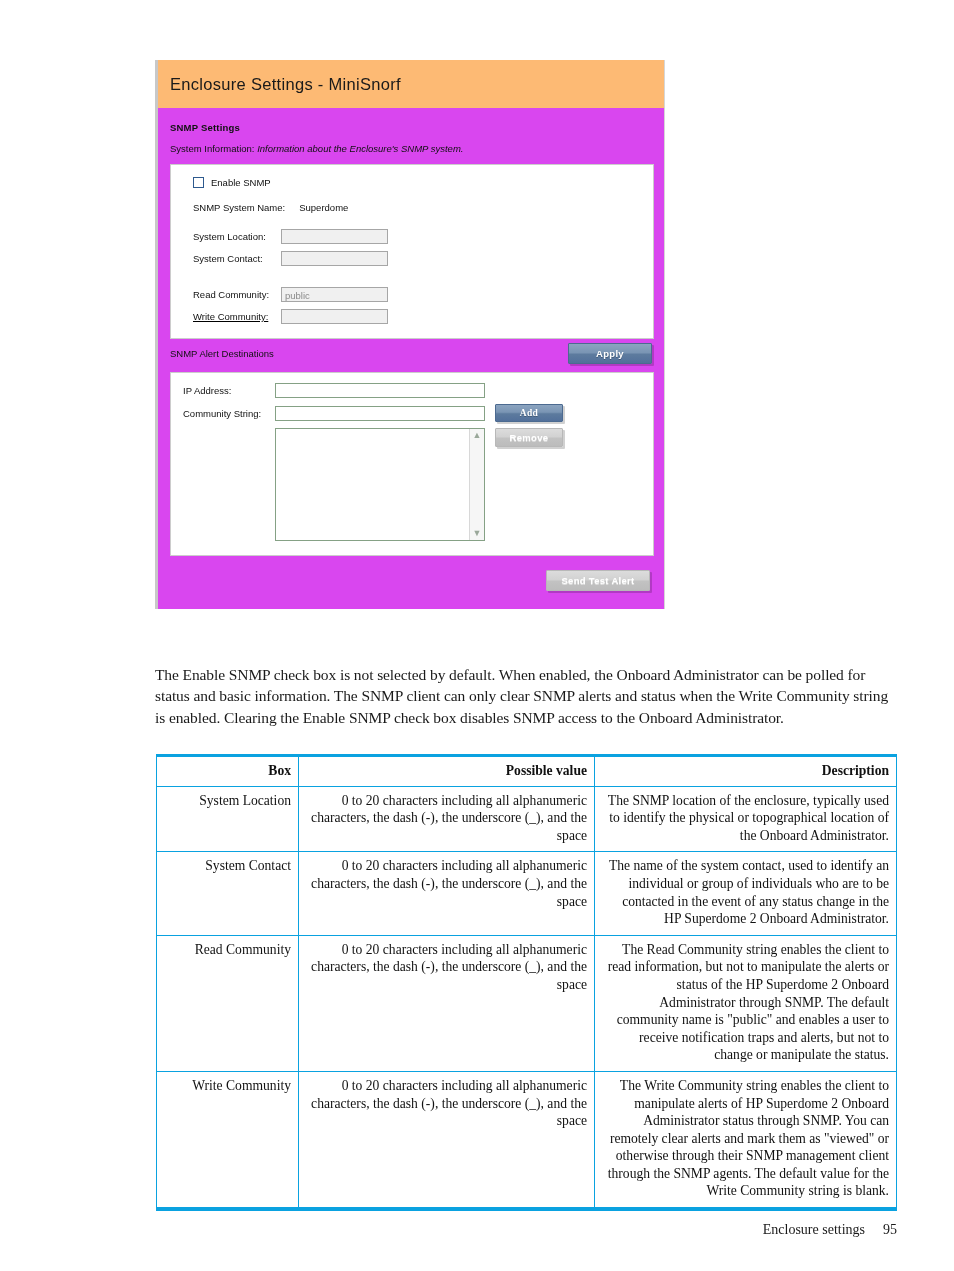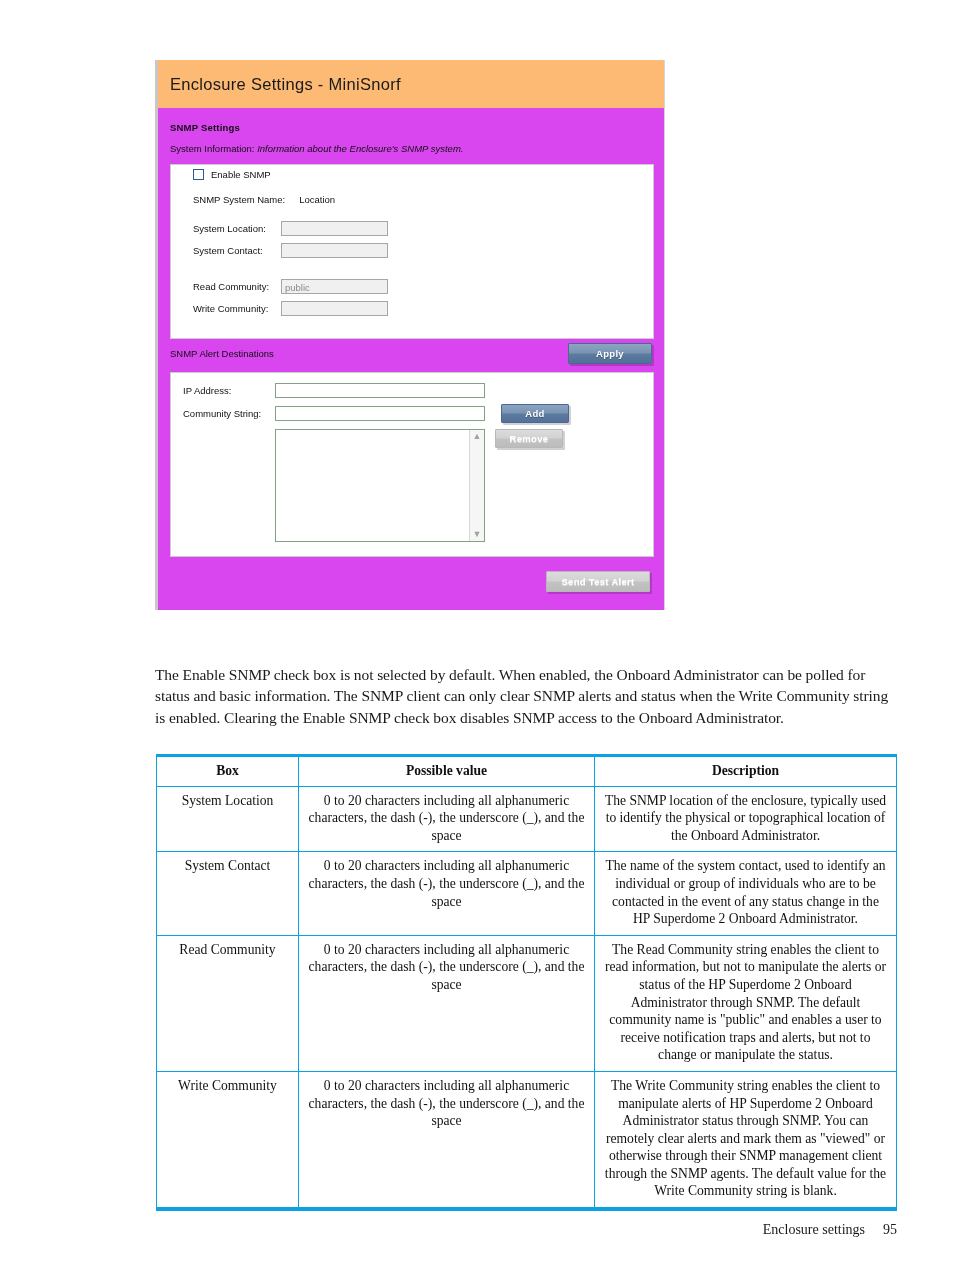--- a/index.html
+++ b/index.html
@@ -58,21 +58,21 @@
     color: #111;
     margin: 0 0 10px 2px;
   }
   .sysinfo-line .ital {
     font-style: italic;
   }
 
   
   .field-box {
     border: 1px solid #cccccc;
-    padding: 4px 14px 14px 14px;
+    padding: 12px 14px 14px 14px;
     margin: 0 0 0 2px;
     background: #ffffff;
   }
 
   .cb-row {
     display: flex;
     align-items: center;
     gap: 7px;
     margin-bottom: 14px;
     padding-left: 8px;
@@ -267,21 +267,21 @@
   .tbl th, .tbl td {
     border-left: 1px solid #0aa2e0;
     border-right: 1px solid #0aa2e0;
     border-top: 1px solid #0aa2e0;
     border-bottom: 1px solid #0aa2e0;
     vertical-align: top;
     padding: 5px 7px 7px 7px;
     font-size: 13.6px;
     line-height: 17.6px;
     color: #111;
-    text-align: center;
+    text-align: right;
   }
   .tbl thead th {
     font-weight: bold;
     border-top: 3px solid #0aa2e0;
     padding-top: 5px;
     padding-bottom: 6px;
   }
   .tbl tbody tr:last-child td {
     border-bottom: 4px solid #0aa2e0;
   }
@@ -320,41 +320,41 @@
 
     <div class="field-box">
 
       <div class="cb-row">
         <span class="checkbox"></span>
         <span class="cb-label">Enable SNMP</span>
       </div>
 
       <div class="name-row">
         <span class="lbl">SNMP System Name:</span>
-        <span class="val">Location</span>
+        <span class="val">Superdome</span>
       </div>
 
       <div class="fld-row">
         <span class="lbl">System Location:</span>
         <span class="txtbox"></span>
       </div>
 
       <div class="fld-row">
         <span class="lbl">System Contact:</span>
         <span class="txtbox"></span>
       </div>
 
       <div class="gap-row"></div>
 
       <div class="fld-row">
         <span class="lbl">Read Community:</span>
         <span class="txtbox">public</span>
       </div>
 
-      <div class="fld-row" style="margin-bottom:8px;">
+      <div class="fld-row" style="margin-bottom:0;text-decoration:underline;">
         <span class="lbl">Write Community:</span>
         <span class="txtbox"></span>
       </div>
 
     </div>
 
     <div class="apply-row">
       <span class="alert-dest-label">SNMP Alert Destinations</span>
       <span class="btn">Apply</span>
     </div>
@@ -362,21 +362,21 @@
     <div class="dest-box">
 
       <div class="dest-row">
         <span class="lbl">IP Address:</span>
         <span class="greenbox"></span>
       </div>
 
       <div class="dest-row">
         <span class="lbl">Community String:</span>
         <span class="greenbox"></span>
-        <span class="btn-stack" style="margin-left:16px;">
+        <span class="btn-stack" style="margin-left:10px;font-family:Liberation Serif, serif;">
           <span class="btn small">Add</span>
         </span>
       </div>
 
       <div class="listwrap">
         <span class="spacer"></span>
         <div class="listbox">
           <div class="area"></div>
           <div class="scrollbar">
             <span class="sb-arrow">▲</span>

